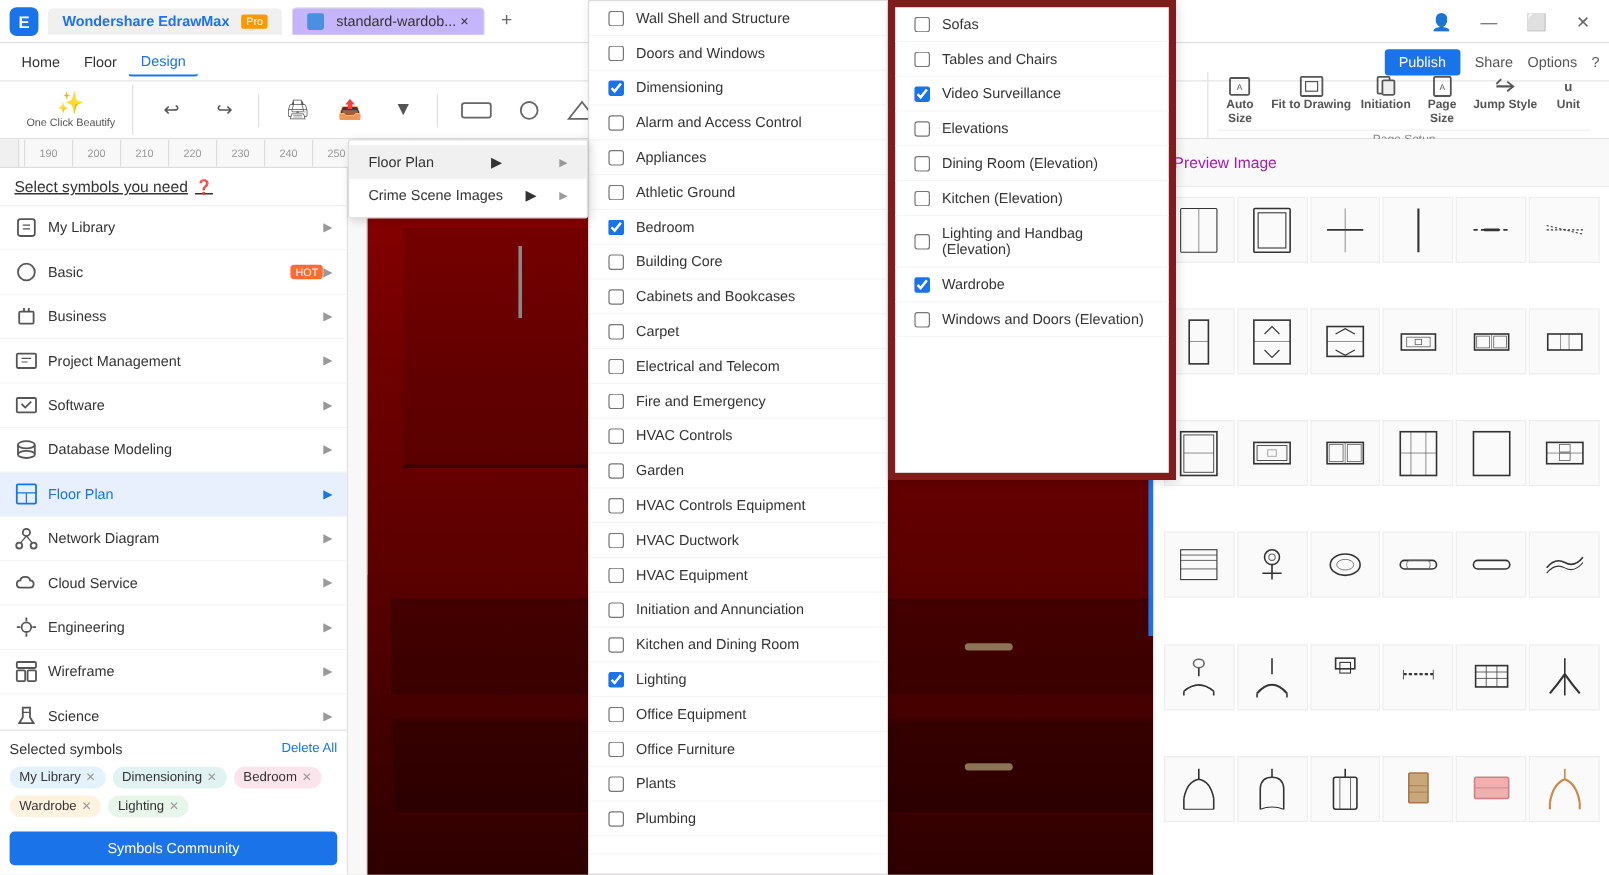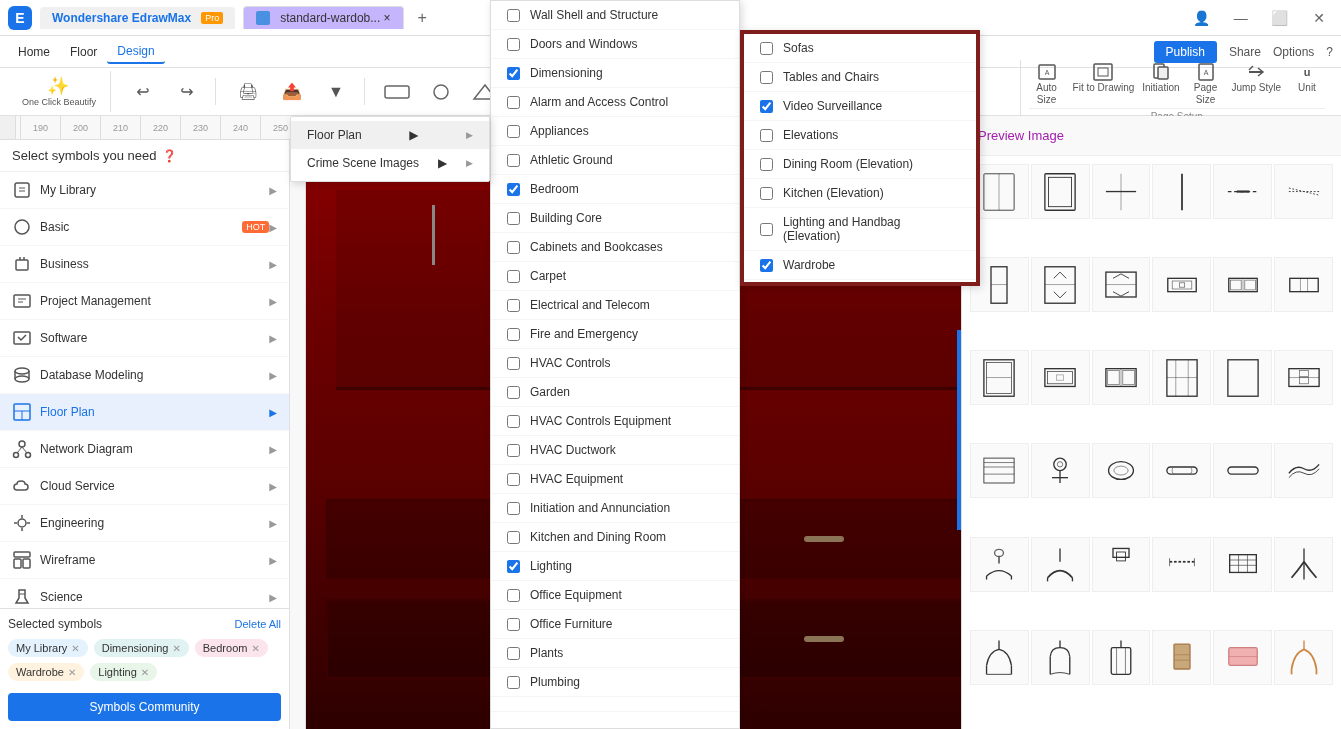--- a/index.html
+++ b/index.html
@@ -31,30 +31,30 @@
     
     .toolbar {
       display: flex; align-items: center; background: #fff; height: 48px;
       border-bottom: 1px solid #e0e0e0; padding: 0 8px; gap: 4px;
     }
     .toolbar-group { display: flex; align-items: center; gap: 4px; padding: 0 8px; border-right: 1px solid #e0e0e0; }
     .toolbar-group:last-child { border-right: none; }
     .tool-btn { display: flex; flex-direction: column; align-items: center; padding: 4px 6px; cursor: pointer; border-radius: 3px; font-size: 10px; color: #555; min-width: 40px; }
     .tool-icon { font-size: 18px; margin-bottom: 1px; }
     .page-setup-item { display: flex; flex-direction: column; align-items: center; cursor: pointer; font-size: 10px; color: #555; min-width: 36px; }
-    .page-setup-label { font-size: 10px; text-align: center; line-height: 1.2; }
+    .page-setup-label { font-size: 10px; text-align: center; line-height: 1.2; font-weight: bold; }
 
     
     .main-layout { display: flex; height: calc(729px - 36px - 32px - 48px - 24px); }
     .ruler-mark { color: #999; font-size: 9px; width: 40px; text-align: center; border-left: 1px solid #ddd; height: 100%; display: flex; align-items: center; justify-content: center; }
 
     
     .left-panel { width: 290px; background: #fff; border-right: 1px solid #e0e0e0; display: flex; flex-direction: column; overflow: hidden; flex-shrink: 0; }
     
-    .symbol-header { padding: 8px 12px; display: flex; align-items: center; gap: 6px; border-bottom: 1px solid #eee; }
+    .symbol-header { padding: 8px 12px; display: flex; align-items: center; gap: 6px; border-bottom: 1px solid #eee; text-decoration: underline; }
     .symbol-title { font-size: 13px; font-weight: 500; color: #333; }
     .help-icon { color: #999; font-size: 12px; cursor: pointer; }
 
     .library-list { flex: 1; overflow-y: auto; }
     .library-item { display: flex; align-items: center; padding: 8px 12px; cursor: pointer; border-bottom: 1px solid #f5f5f5; }
     .library-item-icon { width: 20px; height: 20px; margin-right: 8px; flex-shrink: 0; }
     .library-item-label { flex: 1; font-size: 12px; color: #333; }
     .library-item-arrow { color: #999; font-size: 10px; }
     .hot-badge { background: #ff6b35; color: white; font-size: 9px; padding: 1px 4px; border-radius: 3px; margin-left: 4px; }
     .library-item.active { background: #e8f0fe; }
@@ -594,21 +594,21 @@
       <input type="checkbox" style="">
       <label>Plants</label>
     </div>
   <div class="check-item">
       <input type="checkbox" style="">
       <label>Plumbing</label>
     </div>
   <div class="check-item"></div>
 </div>
 
-<div style="position:fixed; left:740px; top:0; width:240px; height:256px; background:#fff; border:4px solid #7f1d1d; box-shadow:2px 2px 8px rgba(0,0,0,0.15); z-index:150; overflow-y:auto;margin-top:30px;">
+<div style="position:fixed; left:740px; top:0; width:240px; height:400px; background:#fff; border:6px solid #7f1d1d; box-shadow:2px 2px 8px rgba(0,0,0,0.15); z-index:150; overflow-y:auto;">
   <div class="check-item">
       <input type="checkbox" style="">
       <label>Sofas</label>
     </div>
   <div class="check-item">
       <input type="checkbox" style="">
       <label>Tables and Chairs</label>
     </div>
   <div class="check-item">
       <input type="checkbox" checked="" style="accent-color: rgb(26, 115, 232);">

